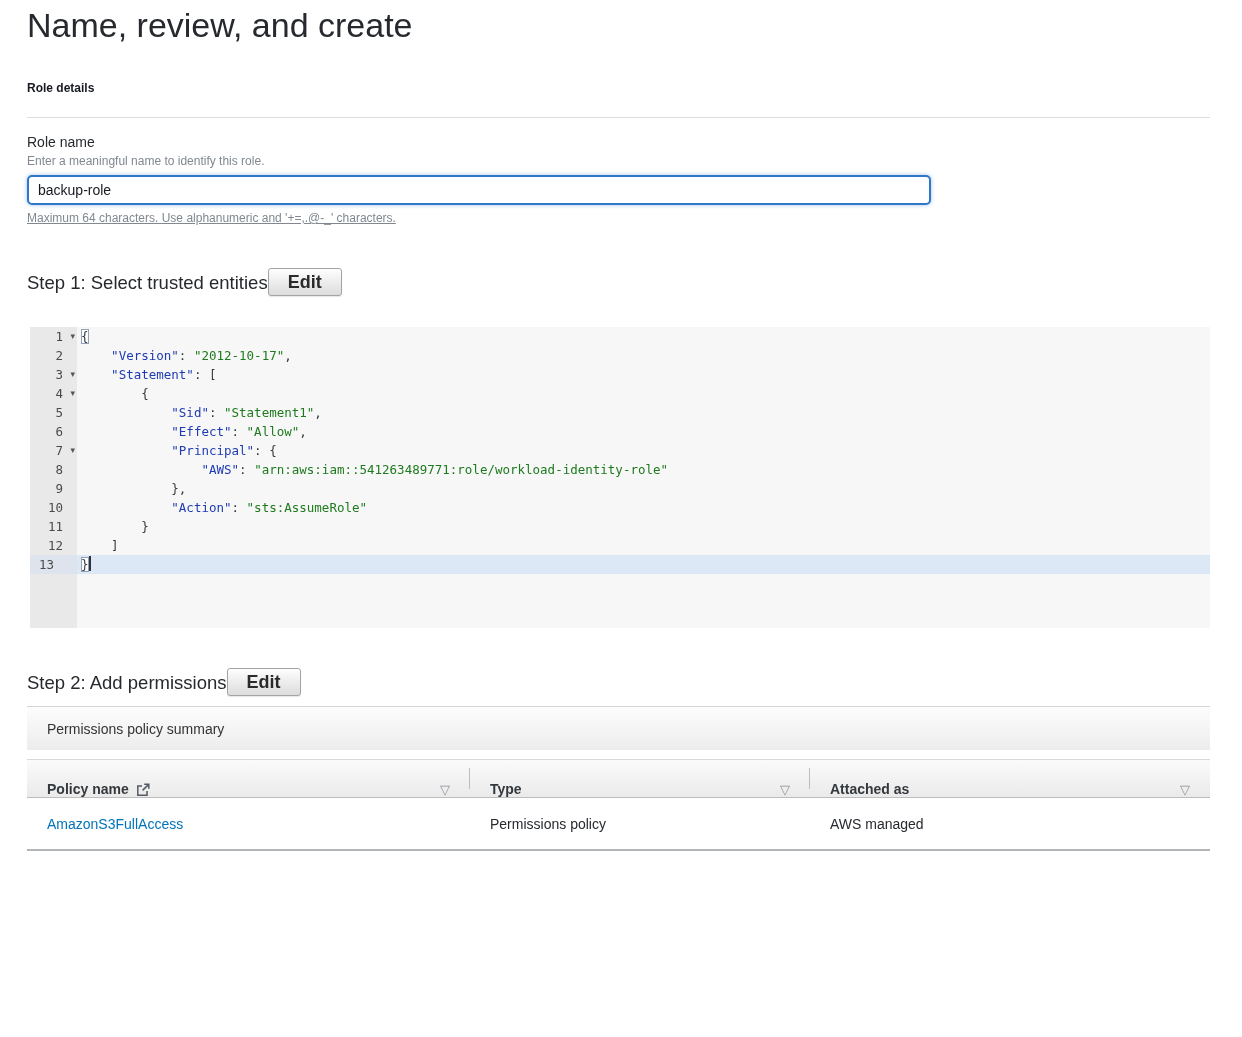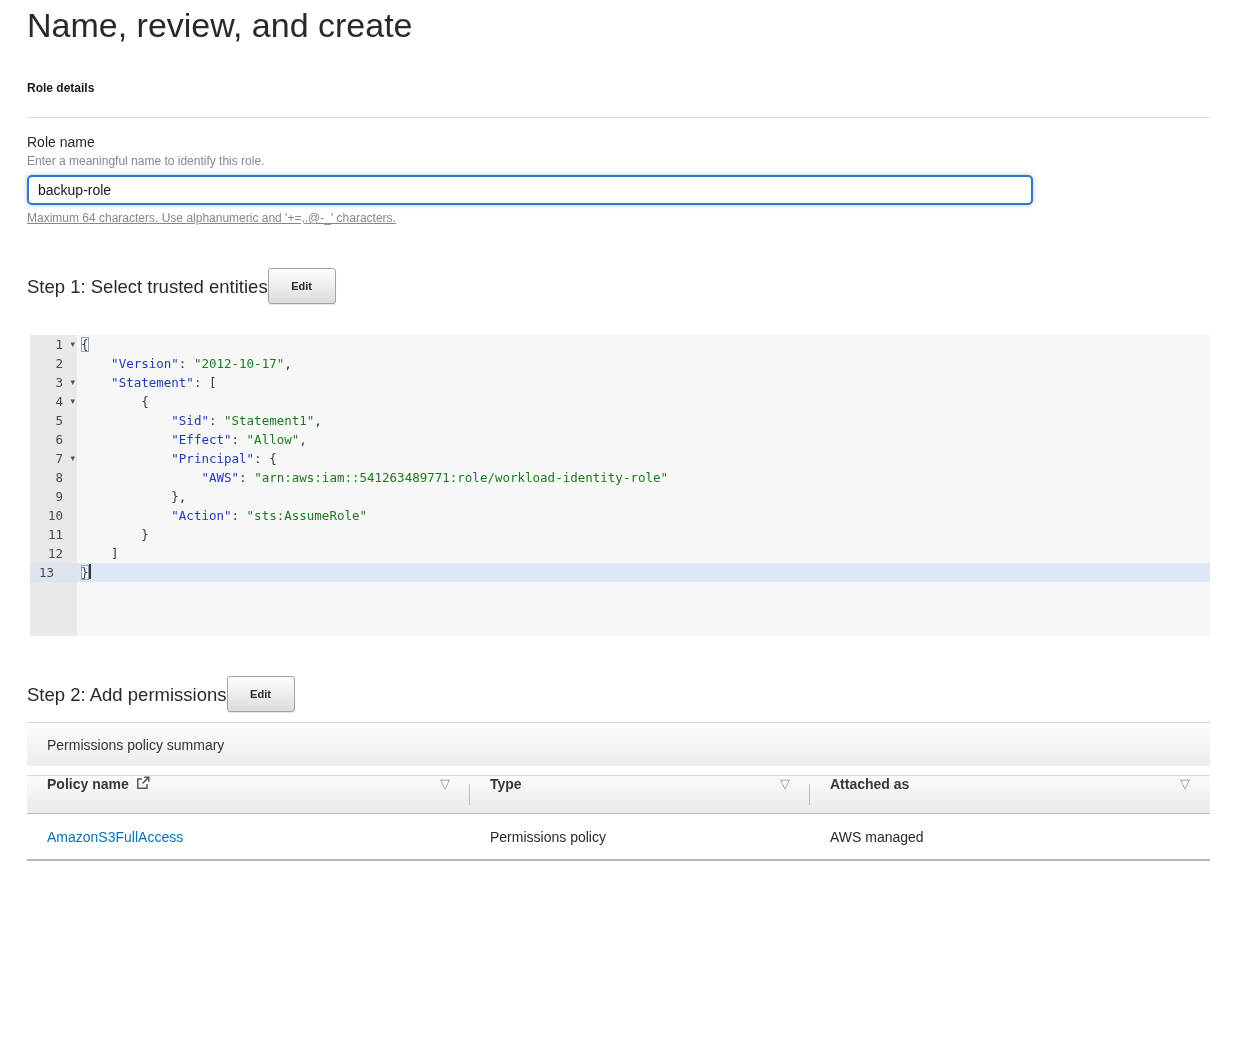--- a/index.html
+++ b/index.html
@@ -13,45 +13,45 @@
 
   .page-title { font-size:34px; line-height:30px; font-weight:400; margin-top:10px; color:#26292e; }
   .section-heading { font-size:12px; line-height:20px; font-weight:700; margin-top:38px; }
   .divider { border:none; border-top:1px solid #dcdcdc; margin-top:19px; }
 
   .field-label { font-size:14px; line-height:17px; margin-top:16px; color:#26292e; }
   .field-help, .field-constraint { font-size:12px; line-height:15px; color:#818890; margin-top:3px; }
   .field-constraint { margin-top:6px;text-decoration:underline; }
 
   .text-input {
-    display:block; margin-top:6px; width:1006px; height:30px;
+    display:block; margin-top:6px; width:904px; height:30px;
     border:2px solid #2e77c9; border-radius:5px;
     box-shadow:0 0 4px rgba(46,119,201,.45);
     padding:0 9px; font-size:14px; color:#16191f;
     font-family:"Liberation Sans", sans-serif; outline:none; background:#fff;
   }
   .textarea-input {
     display:block; margin-top:6px; width:882px; height:66px;
     border:1px solid #b3b9bd; border-radius:5px;
     padding:6px 9px; font-size:14px; color:#16191f;
     font-family:"Liberation Sans", sans-serif; resize:vertical; background:#fff; outline:none;
   }
   .field-desc-label { margin-top:36px; }
 
   .step-row { display:flex; align-items:center; justify-content:flex-start; }
   .step-row-1 { margin-top:42px; }
   .step-row-2 { margin-top:40px; }
   .step-heading { font-size:18.5px; line-height:23px; font-weight:400; color:#26292e; }
   .edit-btn {
-    min-width:68px; height:36px; padding:0 19px;
+    min-width:68px; height:28px; padding:0 19px;
     border:1px solid #a3a3a3; border-radius:3px;
     background:linear-gradient(#fefefe,#dcdcdc);
     box-shadow:0 1px 1px rgba(0,0,0,.1);
     font-family:"Liberation Sans", sans-serif;
-    font-size:11px; font-weight:700; color:#2b2b2b; cursor:pointer;
+    font-size:18px; font-weight:700; color:#2b2b2b; cursor:pointer;
   }
 
   
   .editor {
     margin-top:31px; margin-left:3px; width:1180px; height:301px;
     background:#f7f7f7; display:flex; flex-direction:column;
     font-family:"DejaVu Sans Mono", monospace; font-size:12.5px; line-height:19px;
   }
   .ed-line { display:flex; height:19px; }
   .ed-gutter {
@@ -77,25 +77,25 @@
     background:linear-gradient(#fdfdfd,#ececec);
     display:flex; align-items:center; padding-left:20px;
     font-size:14px; color:#333;
   }
   .ptable { margin-top:9px; }
   .ptable-header {
     display:grid; grid-template-columns:443px 340px auto; height:39px;
     background:linear-gradient(#fbfbfb,#eaeaea);
     border-top:1px solid #d9d9d9; border-bottom:1px solid #bdbdbd;
   }
-  .ph-cell { position:relative; display:flex; align-items:flex-start; padding-left:20px; font-size:14px; font-weight:700; color:#33383d; }
+  .ph-cell { position:relative; display:flex; align-items:flex-end; padding-left:20px; font-size:14px; font-weight:700; color:#33383d; }
   .ph-cell.sep::after { content:""; position:absolute; right:0; top:8px; bottom:8px; width:1px; background:#bdbdbd; }
   .ph-filter { position:absolute; right:20px; color:#8b9298; font-size:13px; cursor:pointer; font-family:"DejaVu Sans", sans-serif; }
   .ext-icon { margin-left:7px; display:inline-flex; }
-  .ptable-row { display:grid; grid-template-columns:443px 340px auto; height:47px; border-bottom:2px solid #b3b6b8; background:#fff; }
+  .ptable-row { display:grid; grid-template-columns:443px 340px auto; height:53px; border-bottom:2px solid #b3b6b8; background:#fff; }
   .pr-cell { display:flex; align-items:center; padding-left:20px; font-size:14px; color:#26292e; }
   .policy-link { color:#0073bb; text-decoration:none; cursor:pointer; }
 </style>
 </head>
 <body>
 
 <div class="page">
 
   <h1 class="page-title">Name, review, and create</h1>
 

